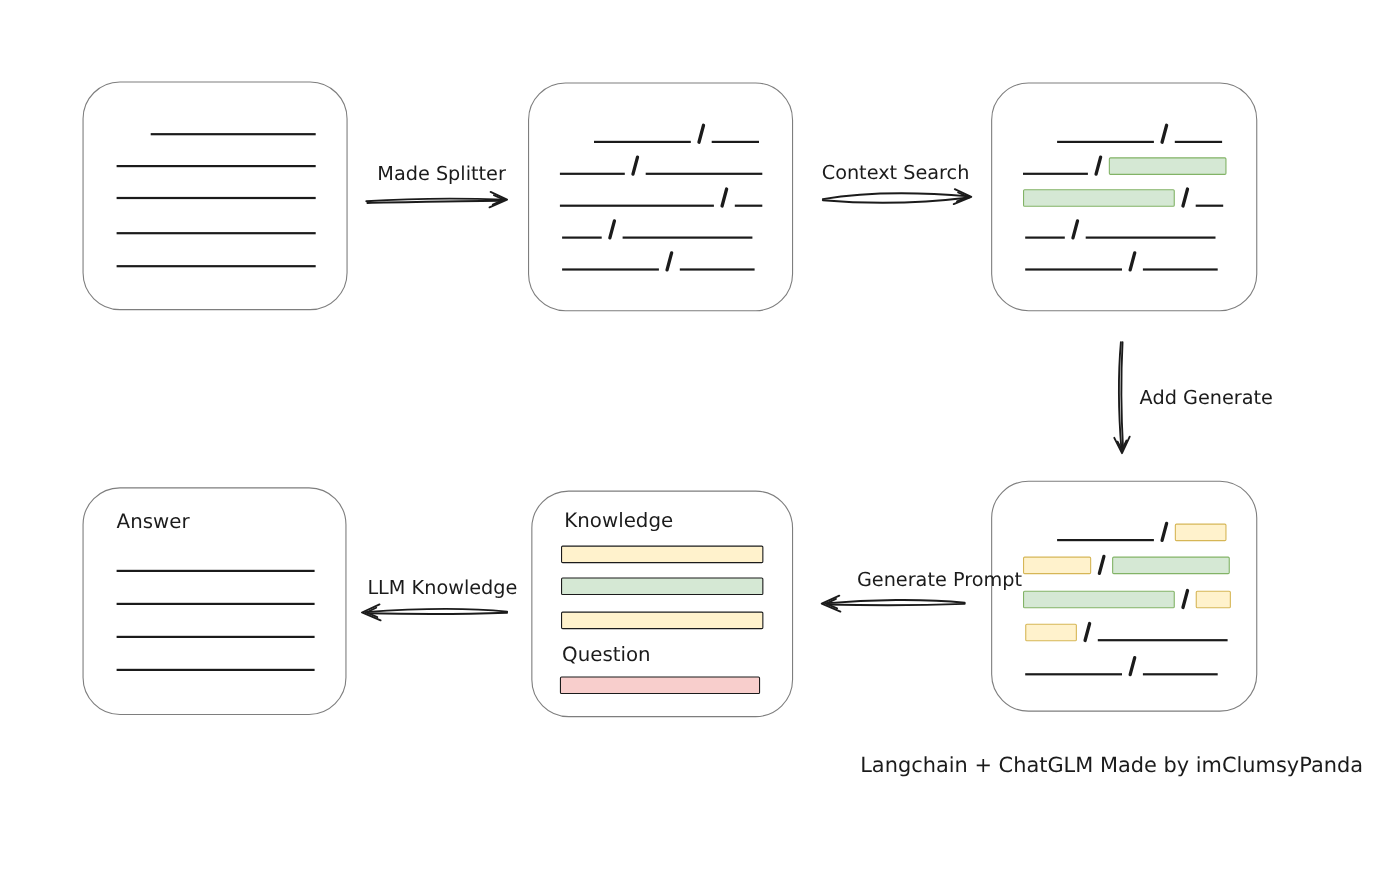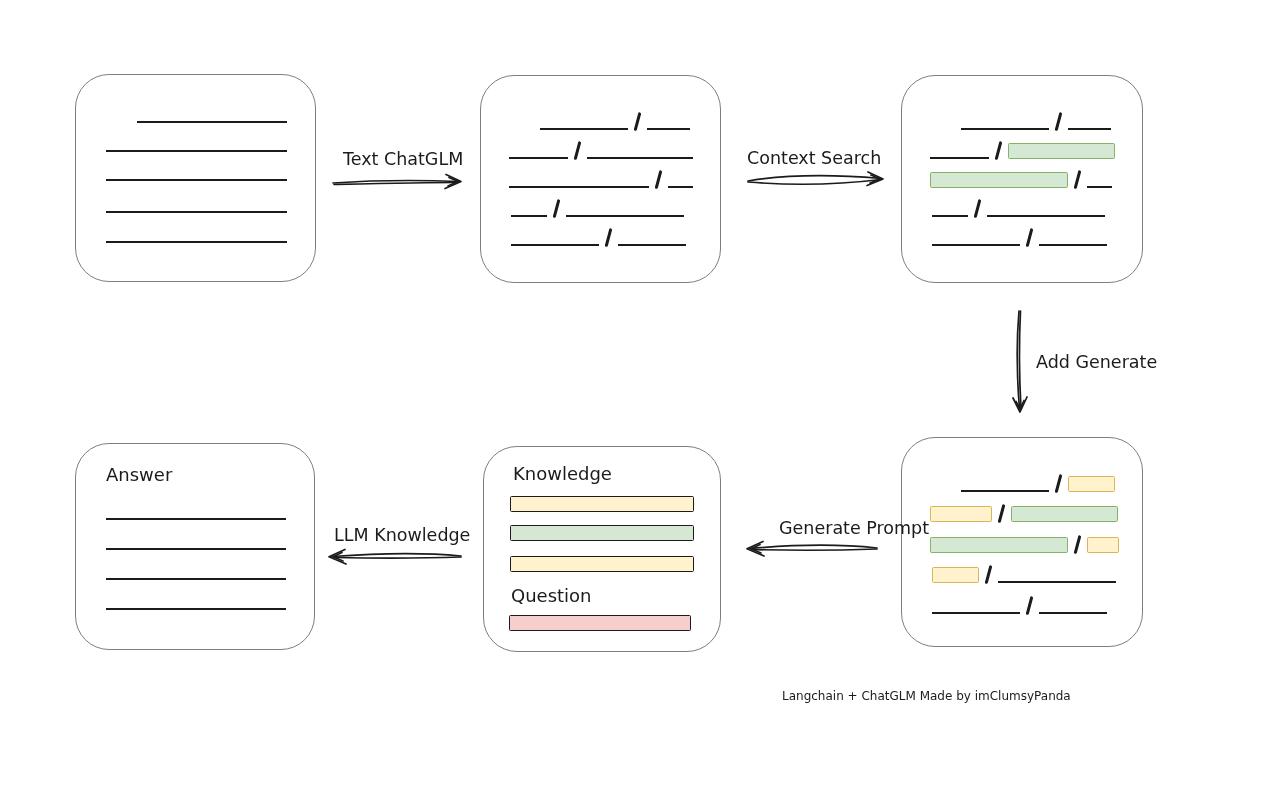--- a/index.html
+++ b/index.html
@@ -38,21 +38,21 @@
   .chunk-green  { background: var(--green-fill, #d5e8d4);  border-color: var(--green-stroke, #82b366); }
   .chunk-yellow { background: var(--yellow-fill, #fff2cc); border-color: var(--yellow-stroke, #d6b656); }
   .chunk-red    { background: var(--red-fill, #f8cecc);    border-color: var(--red-stroke, #b85450); }
   
   .hline { position: absolute; height: 0; border-top: 2px solid var(--ink, #1b1b1b); }
   
   .bar { position: absolute; height: 16px; box-sizing: border-box; border: 1.6px solid; border-radius: 1.5px; }
   
   .box-heading { position: absolute; font-size: 18px; line-height: 20px; white-space: nowrap; }
   .arrow-label { position: absolute; font-size: 17.5px; line-height: 21px; white-space: nowrap; }
-  .caption { position: absolute; left: 782px; top: 684px; font-size: 12px; line-height: 24px; white-space: nowrap; }
+  .caption { position: absolute; left: 782px; top: 684px; font-size: 19px; line-height: 24px; white-space: nowrap; }
   
   .arrow-layer { position: absolute; left: 0; top: 0; pointer-events: none; }
   .arrow path {
     fill: none;
     stroke: var(--ink, #1b1b1b);
     stroke-width: 1.7;
     stroke-linecap: round;
     stroke-linejoin: round;
   }
 </style>
@@ -208,21 +208,21 @@
     <div class="box-heading" style="left:29px;top:17px">Knowledge</div>
     <div class="box-heading" style="left:27px;top:139px">Question</div>
     <div>
         <div class="bar chunk-yellow" style="left: 26px; top: 49px; width: 184px;"></div>
         <div class="bar chunk-green" style="left: 26px; top: 78px; width: 184px;"></div>
         <div class="bar chunk-yellow" style="left: 26px; top: 109px; width: 184px;"></div>
         <div class="bar chunk-red" style="left: 25px; top: 168px; width: 182px;"></div>
       </div>
   </div>
 
-  <div class="arrow-label" style="left:343px;top:149px">Text ChatGLM</div>
+  <div class="arrow-label" style="left:343px;top:149px">Made Splitter</div>
   <div class="arrow-label" style="left:747px;top:148px">Context Search</div>
   <div class="arrow-label" style="left:1036px;top:352px">Add Generate</div>
   <div class="arrow-label" style="left:779px;top:518px">Generate Prompt</div>
   <div class="arrow-label" style="left:334px;top:525px">LLM Knowledge</div>
 
   <div class="caption">Langchain + ChatGLM Made by imClumsyPanda</div>
 
 </div>
 
 </body></html>

